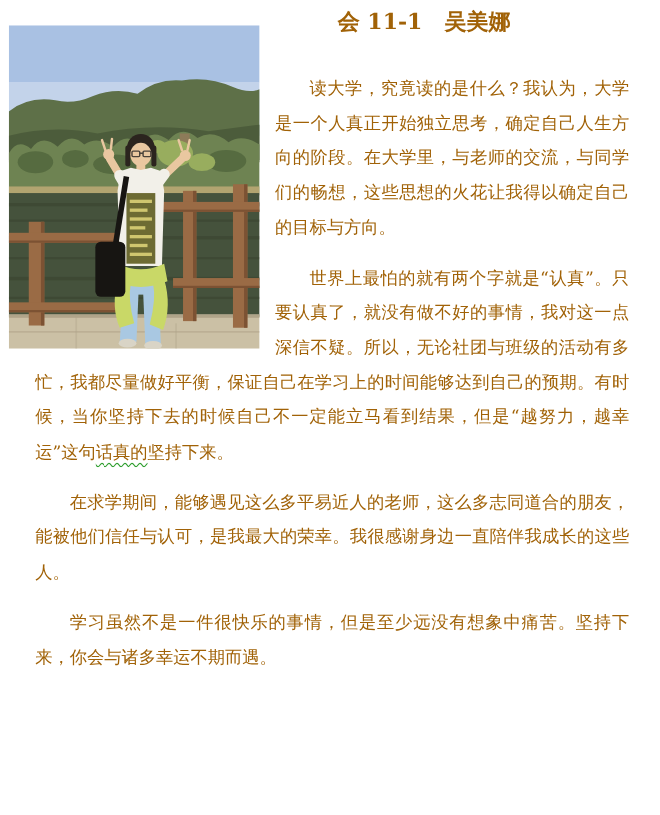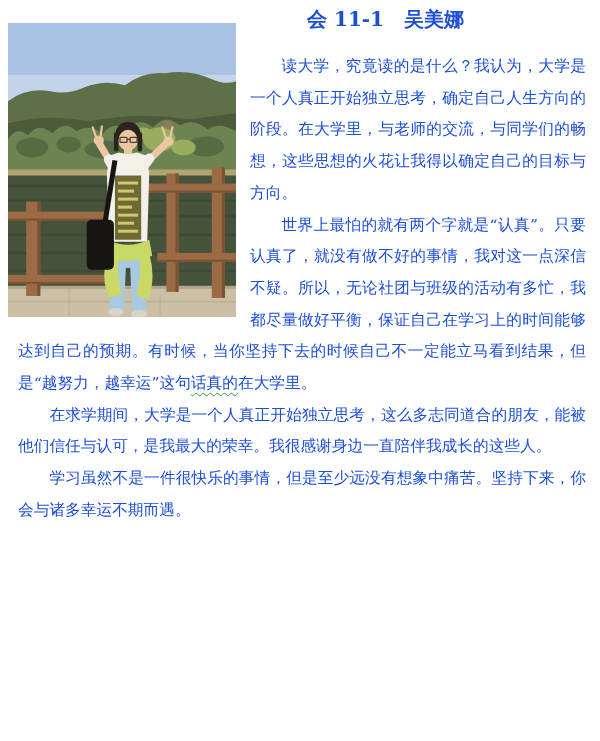--- a/index.html
+++ b/index.html
@@ -1,31 +1,31 @@
 <!DOCTYPE html>
 <html style="--grammar: #2e9e2e;"><head>
 <meta charset="utf-8">
 <style>
   html,body{margin:0;padding:0;background:#ffffff;}
   body{width:600px;height:741px;overflow:hidden;}
   .page{
-    width:600px;height:741px;background:#ffffff;color:#1d4ed8;
+    width:600px;height:741px;background:#ffffff;color:#a16207;
     font-family:"DejaVu Serif","Liberation Serif",serif;
     position:relative;
   }
   .doc-title{
     font-weight:bold;font-size:20px;line-height:28px;
     padding:5px 0 0 307px;white-space:nowrap;
   }
   .doc-body{
     padding:17px 14px 0 18px;
     font-size:15.7px;line-height:31.7px;
     text-align:justify;text-justify:inter-ideograph;
   }
-  .doc-body p{margin:0;text-indent:2em;}
+  .doc-body p{margin:14px;text-indent:2em;}
   .photo-float{
     float:left;width:228px;height:294px;
     margin:-27px 14px 6px -10px;display:block;
   }
   .squiggle{
     text-decoration-line:underline;
     text-decoration-style:wavy;
     text-decoration-color:var(--grammar,#2e9e2e);
     text-decoration-thickness:1px;
     text-underline-offset:4px;
@@ -159,18 +159,18 @@
         <g fill="#c9d867">
           <path d="M98,216 Q119,226 140,216 L143,232 Q119,242 95,232 Z"></path>
           <path d="M98,230 Q92,256 100,274 L113,270 Q107,248 110,234 Z"></path>
           <path d="M140,230 Q147,254 139,276 L127,271 Q133,248 130,234 Z"></path>
         </g>
         <rect x="78" y="196" width="27" height="50" rx="5" fill="#171512"></rect>
       </g>
     </svg>
 
     <p>读大学，究竟读的是什么？我认为，大学是一个人真正开始独立思考，确定自己人生方向的阶段。在大学里，与老师的交流，与同学们的畅想，这些思想的火花让我得以确定自己的目标与方向。</p>
-    <p><span>世界上最怕的就有两个字就是“认真”。只要认真了，就没有做不好的事情，我对这一点深信不疑。所以，无论社团与班级的活动有多忙，我都尽量做好平衡，保证自己在学习上的时间能够达到自己的预期。有时候，当你坚持下去的时候自己不一定能立马看到结果，但是“越努力，越幸运”这句</span><span class="squiggle">话真的</span><span>在大学里。</span></p>
-    <p>在求学期间，大学是一个人真正开始独立思考，这么多志同道合的朋友，能被他们信任与认可，是我最大的荣幸。我很感谢身边一直陪伴我成长的这些人。</p>
+    <p><span>世界上最怕的就有两个字就是“认真”。只要认真了，就没有做不好的事情，我对这一点深信不疑。所以，无论社团与班级的活动有多忙，我都尽量做好平衡，保证自己在学习上的时间能够达到自己的预期。有时候，当你坚持下去的时候自己不一定能立马看到结果，但是“越努力，越幸运”这句</span><span class="squiggle">话真的</span><span>坚持下来。</span></p>
+    <p>在求学期间，能够遇见这么多平易近人的老师，这么多志同道合的朋友，能被他们信任与认可，是我最大的荣幸。我很感谢身边一直陪伴我成长的这些人。</p>
     <p>学习虽然不是一件很快乐的事情，但是至少远没有想象中痛苦。坚持下来，你会与诸多幸运不期而遇。</p>
 
   </div>
 </div>
 
 </body></html>

